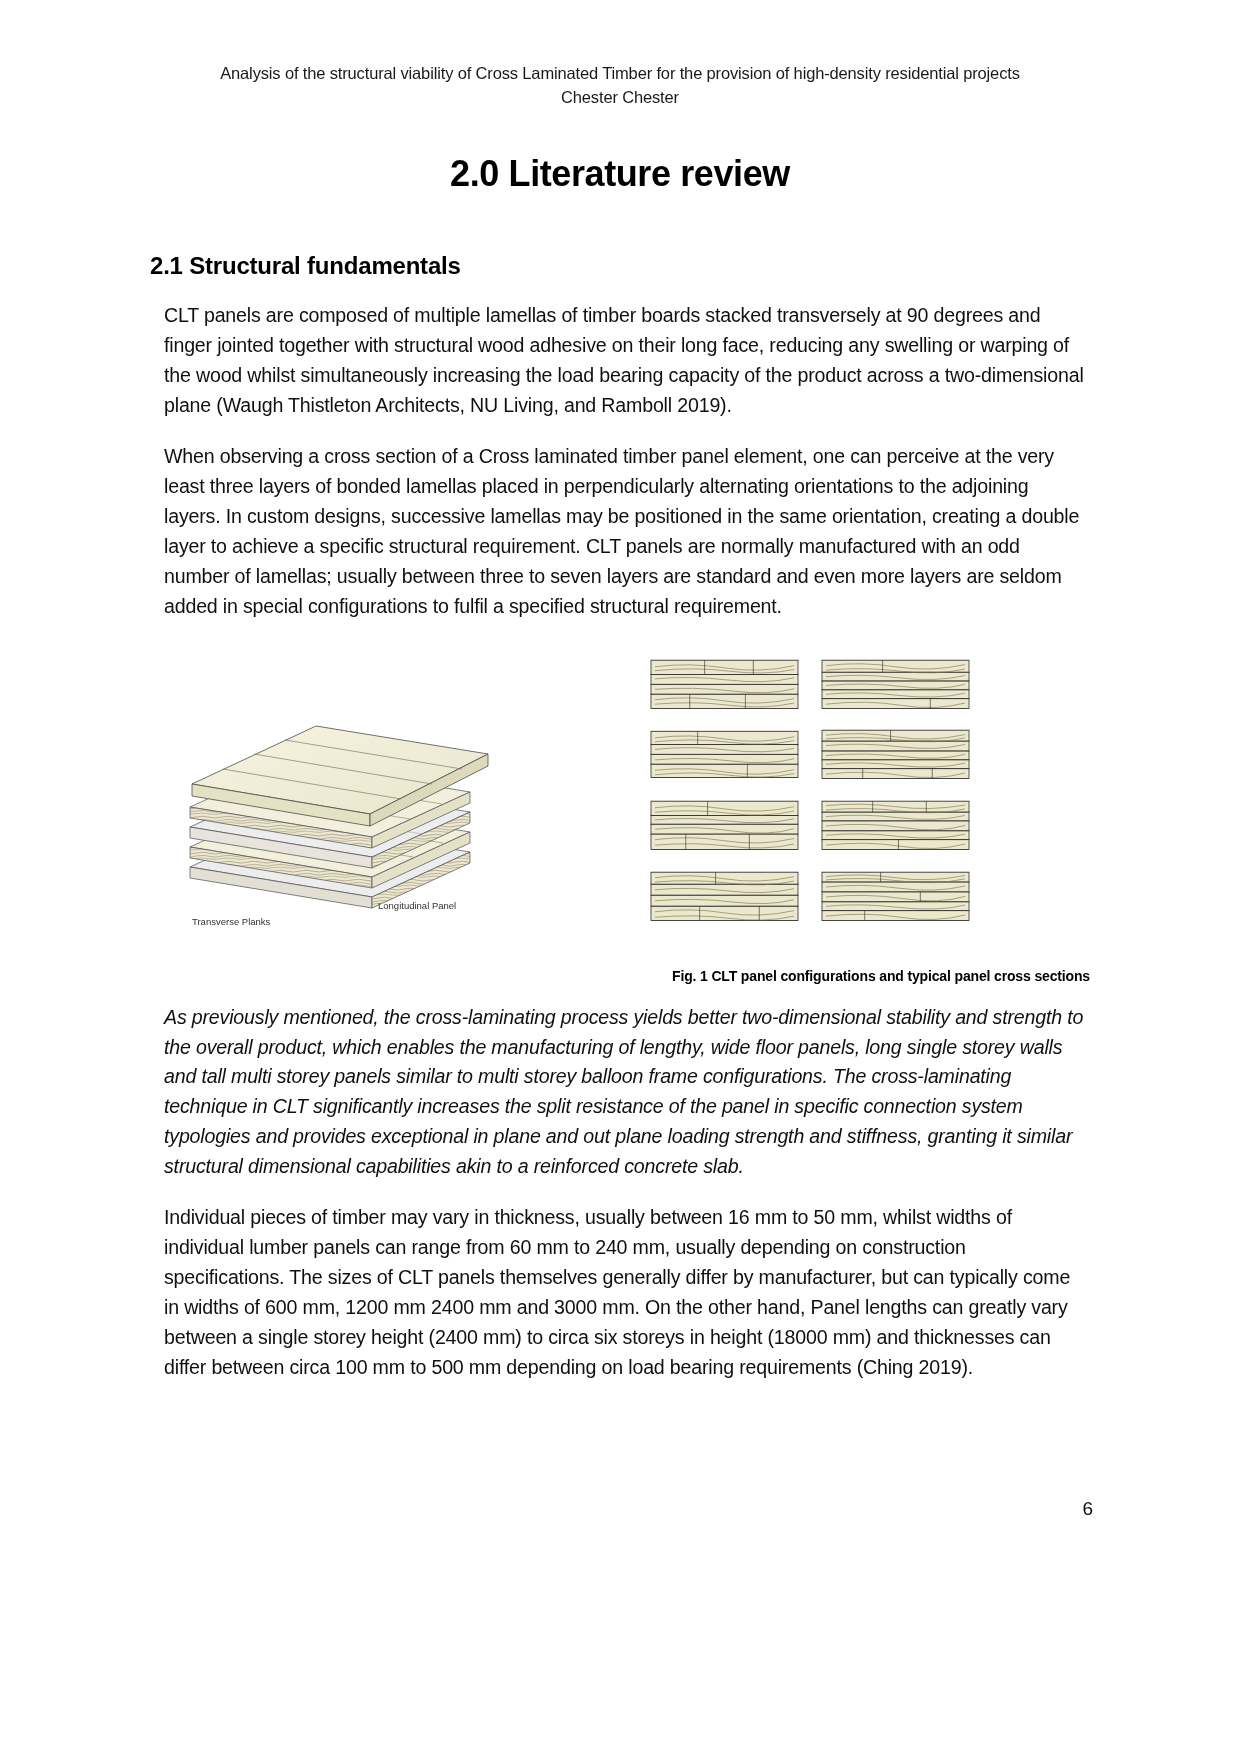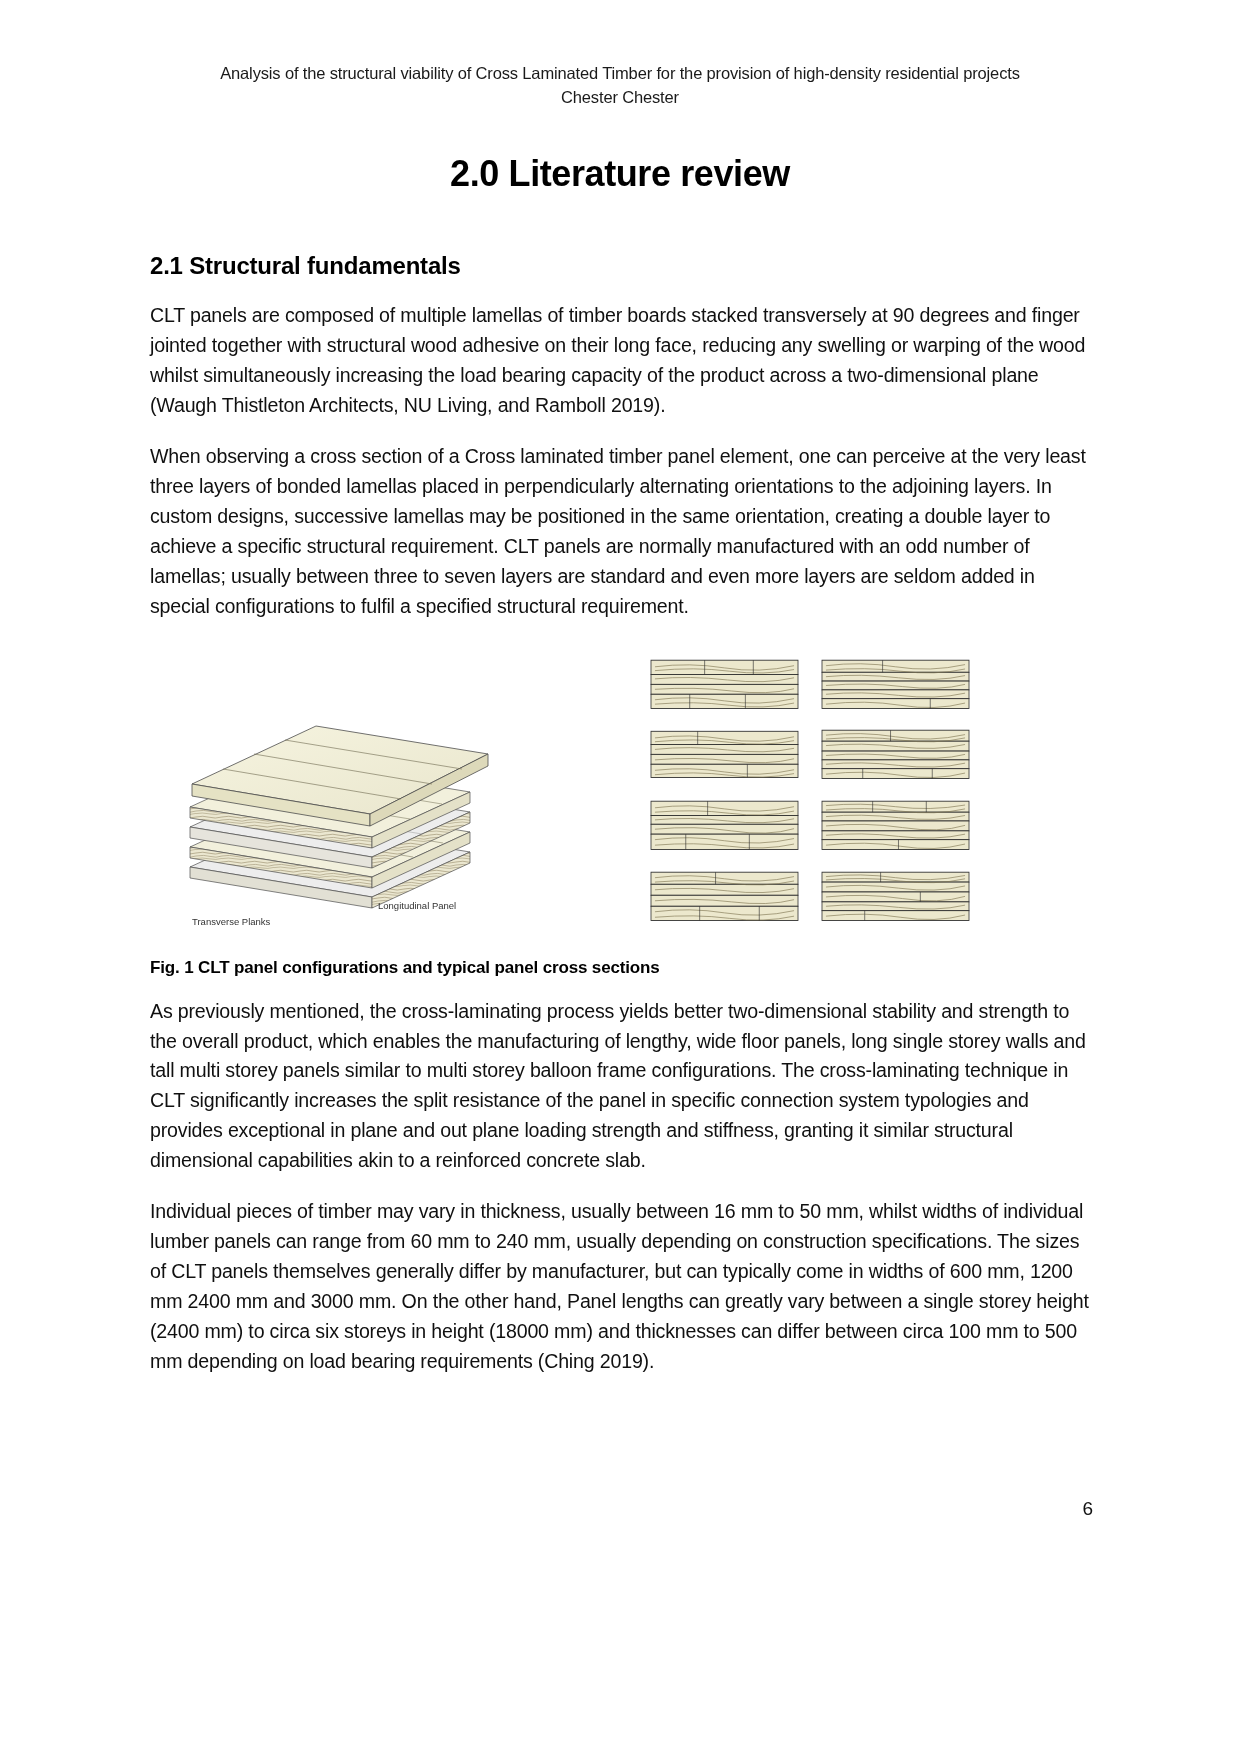--- a/index.html
+++ b/index.html
@@ -51,27 +51,28 @@
     font-size: 24px;
     font-weight: bold;
     margin: 57px 0 0 0;
     letter-spacing: -0.2px;
     color: #000;
   }
   
   p.body-text {
     font-size: 19.6px;
     line-height: 1.53;
-    margin: 21px 0 0 0;
+    margin: 21px 0 0 14px;
     text-align: left;
     color: #101010;
     letter-spacing: -0.18px;
   }
   p.body-text.tight {
     margin-top: 19px;
+    font-style: italic;
   }
   
   .figure-block {
     margin-top: 30px;
     position: relative;
     height: 300px;
   }
   .fig-left {
     position: absolute;
     left: 20px;
@@ -100,23 +101,23 @@
     top: 16px;
     white-space: nowrap;
   }
   .fig-sublabels .lbl-right {
     position: absolute;
     left: 208px;
     top: 0;
     white-space: nowrap;
   }
   .figure-caption {
-    margin-top: 6px;
-    text-align: left;
-    font-size: 17px;
+    margin-top: 16px;
+    text-align: right;
+    font-size: 14px;
     font-weight: bold;
     letter-spacing: -0.15px;
     color: #000;
   }
   
   .xsec-grid {
     display: grid;
     grid-template-columns: 1fr 1fr;
     grid-template-rows: repeat(4, 1fr);
     column-gap: 22px;

